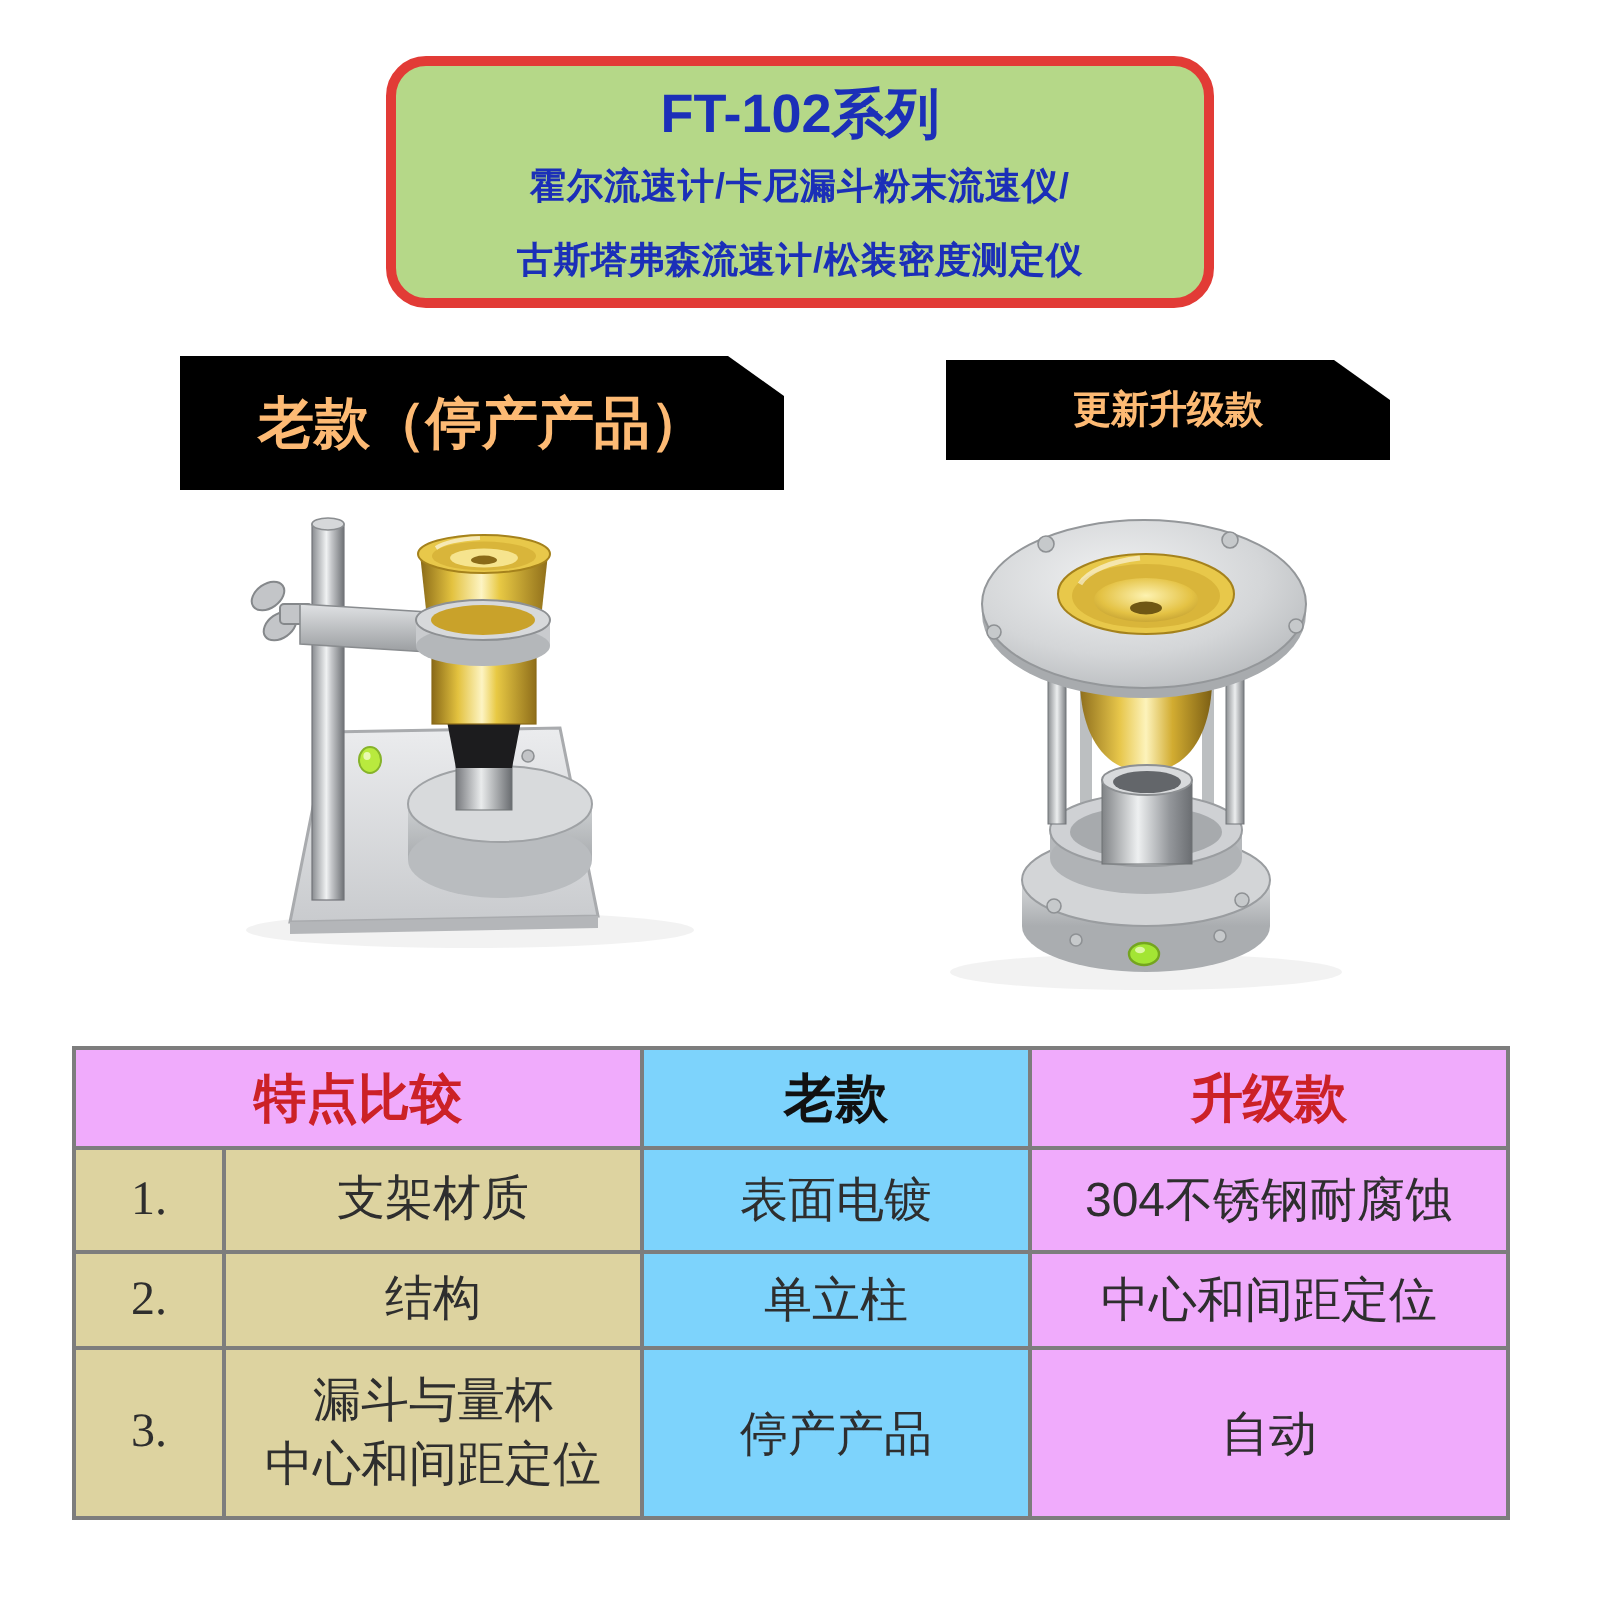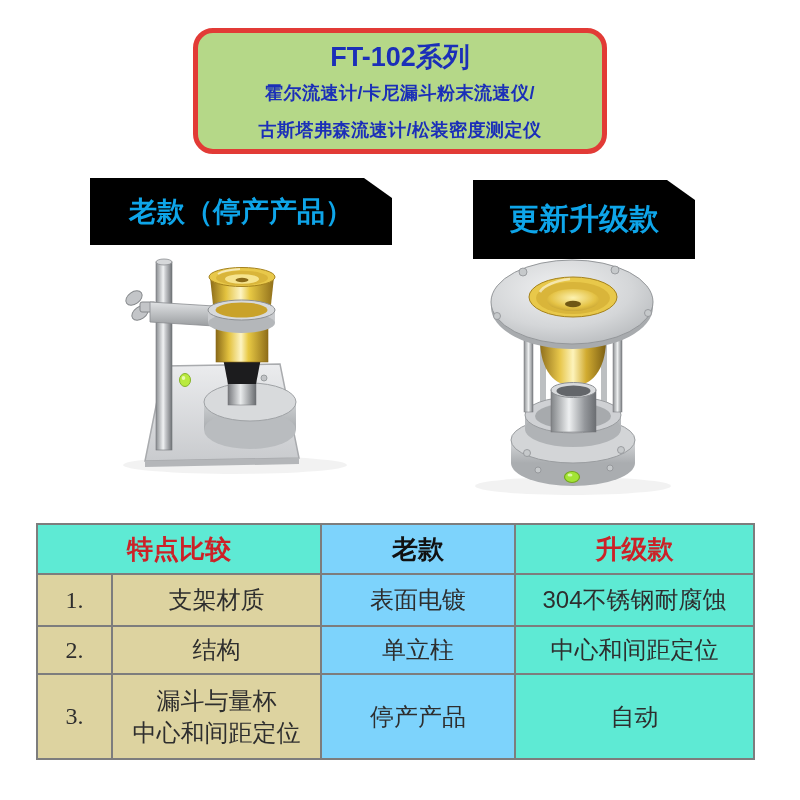--- a/index.html
+++ b/index.html
@@ -14,47 +14,47 @@
     box-sizing:border-box; background:#b5d888; border:5px solid #e23b36;
     border-radius:20px; display:flex; flex-direction:column;
     justify-content:flex-end; align-items:center;
     color:#1b2fb8; font-weight:bold; text-align:center;
   }
   .banner .l1 { font-size:27px; line-height:36px; white-space:nowrap; }
   .banner .l2, .banner .l3 { font-size:18px; line-height:37px; white-space:nowrap; letter-spacing:0.5px; }
 
   
   .model-label {
-    position:absolute; background:#000000; color:#0ea5e9; font-weight:bold;
+    position:absolute; background:#000000; color:#fdba74; font-weight:bold;
     display:flex; align-items:center; justify-content:center;
     clip-path: polygon(0 0, calc(100% - 28px) 0, 100% 20px, 100% 100%, 0 100%);
   }
   .label-old { left:90px; top:178px; width:302px; height:67px; font-size:28px; }
-  .label-new { left:473px; top:180px; width:222px; height:79px; font-size:30px; }
+  .label-new { left:473px; top:180px; width:222px; height:50px; font-size:19px; }
 
   
   .photo { position:absolute; }
   .photo-old { left:90px; top:250px; width:300px; height:235px; }
   .photo-new { left:440px; top:250px; width:300px; height:250px; }
 
   
   table.cmp {
     position:absolute; left:36px; top:523px;
     border-collapse:collapse; table-layout:fixed;
   }
   table.cmp td, table.cmp th {
     border:2px solid #7d7d7d; text-align:center; vertical-align:middle;
     padding:0 4px; box-sizing:border-box;
   }
   table.cmp tr.hd   > * { height:50px; font-size:26px; font-weight:bold; }
   table.cmp tr.r1   > * { height:52px; }
   table.cmp tr.r2   > * { height:48px; }
   table.cmp tr.r3   > * { height:85px; }
   table.cmp td { font-size:24px; color:#2e2e2e; font-weight:normal; }
-  .peach { background:#5eead4; }
+  .peach { background:#f0abfc; }
   .tan   { background:#ddd3a0; }
   .wbg   { background:#7dd3fc; }
   .red   { color:#cc2127; }
   .blk   { color:#111111; }
   .numcell { font-family:"Liberation Serif", serif; font-size:25px; }
   .featcell { white-space:pre-line; line-height:32px; }
 </style>
 </head>
 <body>
 

